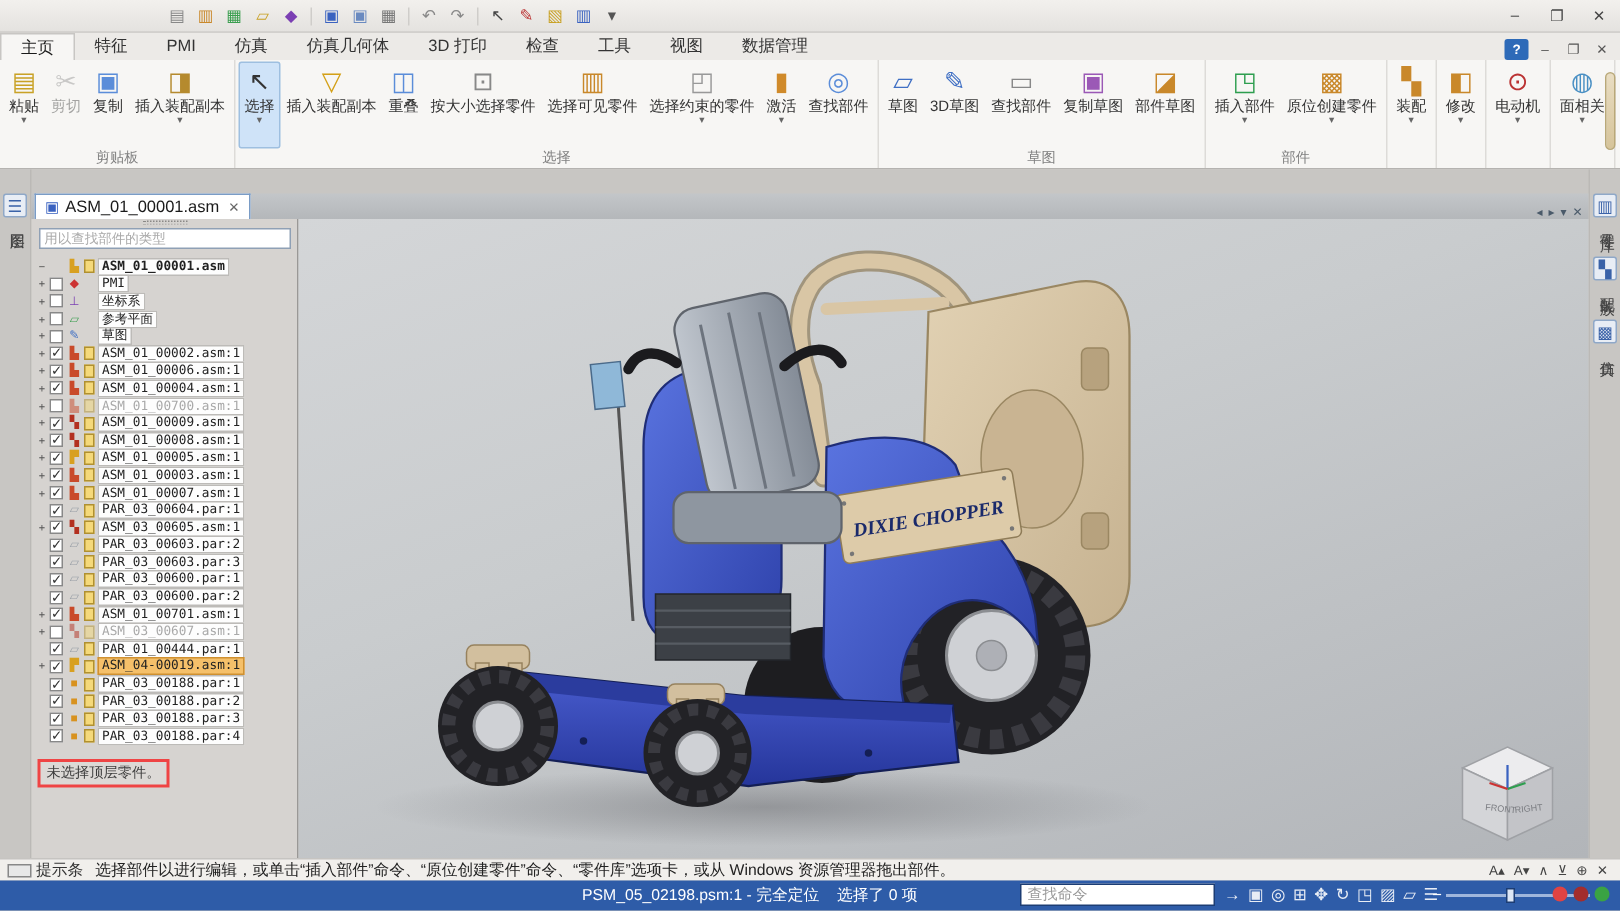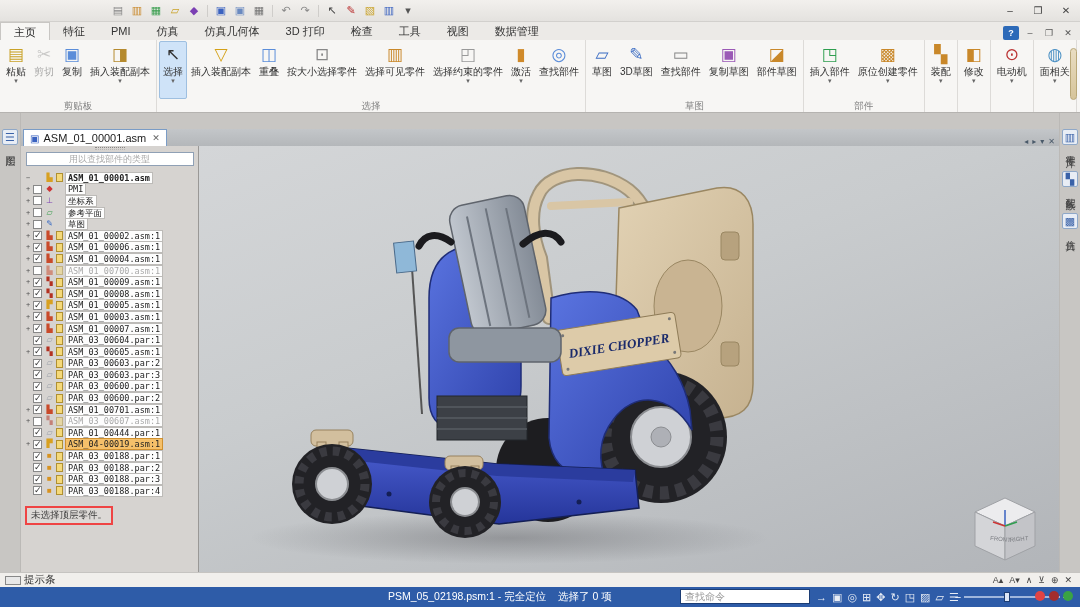--- a/index.html
+++ b/index.html
@@ -61,21 +61,21 @@
   .doctab .dt-x { font-size:9px; color:#666; margin-left:2px; }
   .strip-ics { margin-left:auto; display:flex; gap:4px; padding-right:4px; align-items:center; }
   .strip-ics span { font-size:8px; color:#4a5a6a; }
 
   
   .pathfinder { position:absolute; left:21px; top:33px; width:178px; bottom:0;
     background:#d6d3d0; border-right:1px solid #9a9896; overflow:hidden; }
   .grip { height:5px; display:flex; align-items:center; justify-content:center; }
   .grip i { width:30px; height:3px; border-top:1px dotted #8a8886; border-bottom:1px dotted #b8b6b3; }
   .tsearch { display:block; width:168px; margin:1px auto 3px auto; height:14px; border:1px solid #8fa0b5;
-    font-size:9px; padding:0 3px; color:#333; background:#fff; font-family:"Liberation Sans",sans-serif;text-align:center; }
+    font-size:9px; padding:0 3px; color:#333; background:#fff; font-family:"Liberation Sans",sans-serif; }
   .tsearch::placeholder { color:#aaa; }
   .tree { position:absolute; left:2px; right:2px; top:26px; height:326px; overflow:hidden; }
   .trow { display:flex; align-items:center; height:11.6px; white-space:nowrap; }
   .texp { width:10px; font-size:7px; color:#555; text-align:center; flex:none;
     font-family:"DejaVu Sans Mono",monospace; }
   .tchk { width:9px; height:9px; border:1px solid #888; background:#fff; flex:none; margin-right:2px;
     position:relative; }
   .tchk.checked:after { content:"✓"; position:absolute; left:0px; top:-2px; font-size:9px; color:#333; }
   .tchk.hidden { visibility:hidden; }
   .ticon { width:11px; font-size:8px; text-align:center; flex:none; line-height:10px; }
@@ -712,20 +712,21 @@
           <line x1="806" y1="380" x2="818" y2="376" stroke="#2e9e4f" stroke-width="1.5"></line>
           <line x1="806" y1="380" x2="794" y2="376" stroke="#c33" stroke-width="1.5"></line>
         </g>
       </svg>
     </div>
   </div>
 
   <div class="promptbar">
     <span class="pb-ic"></span>
     <span class="pb-label">提示条</span>
+    <span class="pb-text">选择部件以进行编辑，或单击“插入部件”命令、“原位创建零件”命令、“零件库”选项卡，或从 Windows 资源管理器拖出部件。</span>
     <span class="pb-right" id="pb-right">
         <span>A▴</span>
         <span>A▾</span>
         <span>∧</span>
         <span>⊻</span>
         <span>⊕</span>
         <span>✕</span>
       </span>
   </div>
 

